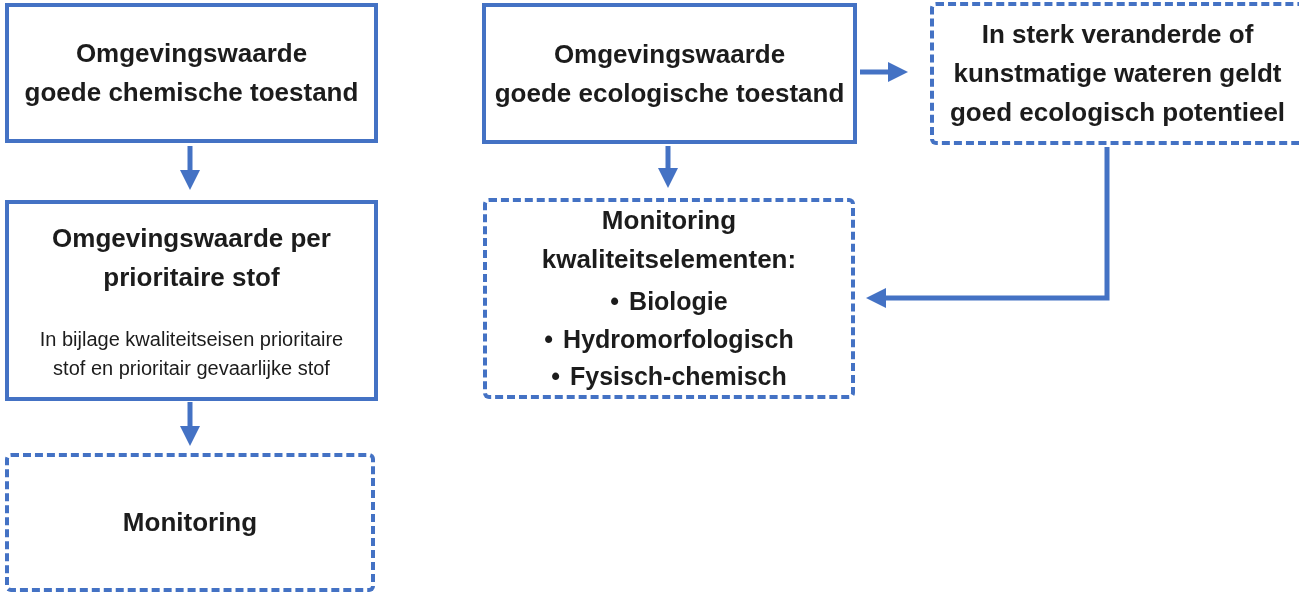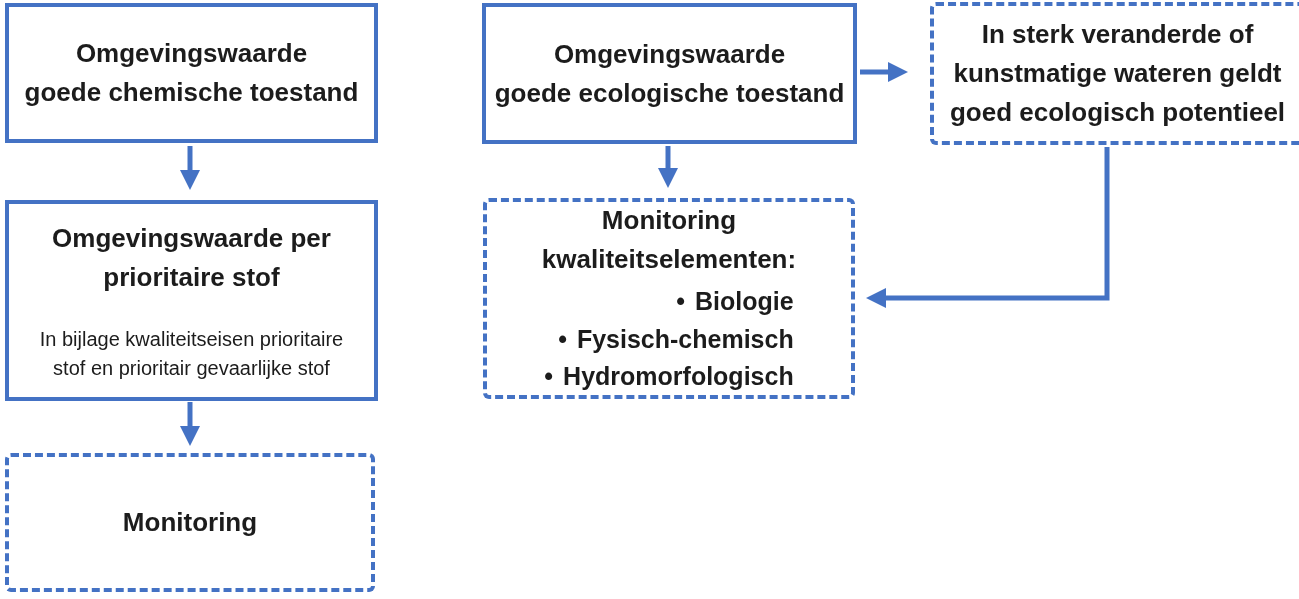--- a/index.html
+++ b/index.html
@@ -39,21 +39,21 @@
   #box-chemisch   { left: 5px;   top: 3px;   width: 373px; height: 140px; }
   #box-prioritair { left: 5px;   top: 200px; width: 373px; height: 201px; gap: 28px; }
   #box-monitoring { left: 5px;   top: 453px; width: 370px; height: 139px; }
   #box-ecologisch { left: 482px; top: 3px;   width: 375px; height: 141px; }
   #box-kwaliteit  { left: 483px; top: 198px; width: 372px; height: 201px; }
   #box-potentieel { left: 930px; top: 2px;   width: 375px; height: 143px; }
   .bullet-list {
     list-style: none;
     margin: 4px 0 0 0;
     padding: 0;
-    text-align: right;
+    text-align: center;
     display: inline-block;
   }
   .bullet-list li {
     font-weight: bold;
     font-size: 25px;
     line-height: 1.5;
   }
   .bullet-glyph { margin-right: 10px; }
   #connectors {
     position: absolute;
@@ -92,22 +92,22 @@
   <div class="box solid" id="box-ecologisch">
     <div class="box-title">Omgevingswaarde
 goede ecologische toestand</div>
   </div>
 
   <div class="box dashed" id="box-kwaliteit">
     <div class="box-title">Monitoring
 kwaliteitselementen:</div>
     <ul class="bullet-list">
       <li><span class="bullet-glyph">•</span><span>Biologie</span></li>
+      <li><span class="bullet-glyph">•</span><span>Hydromorfologisch</span></li>
       <li><span class="bullet-glyph">•</span><span>Fysisch-chemisch</span></li>
-      <li><span class="bullet-glyph">•</span><span>Hydromorfologisch</span></li>
     </ul>
   </div>
 
   <div class="box dashed" id="box-potentieel">
     <div class="box-title">In sterk veranderde of
 kunstmatige wateren geldt
 goed ecologisch potentieel</div>
   </div>
 
   <svg id="connectors" viewBox="0 0 1299 599" xmlns="http://www.w3.org/2000/svg">

